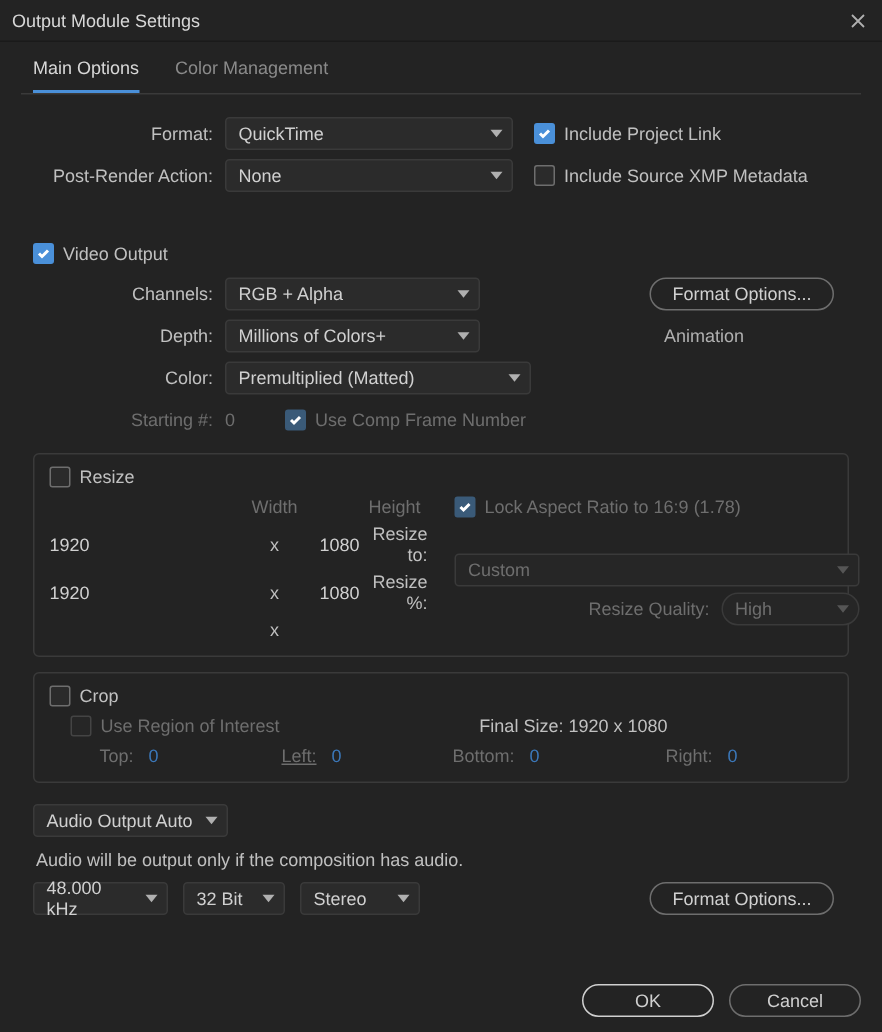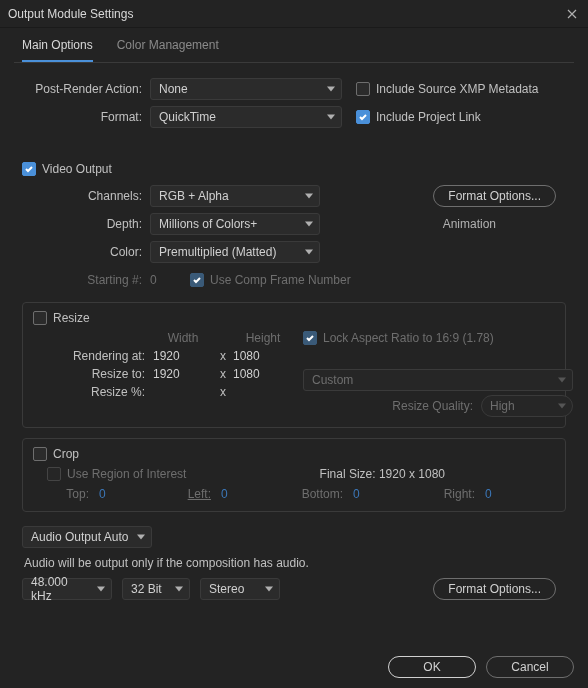--- a/index.html
+++ b/index.html
@@ -151,45 +151,45 @@
 
 <div class="body">
 
   <div class="tabs">
     <div class="tab active">Main Options</div>
     <div class="tab">Color Management</div>
   </div>
 
   <div class="section">
     <div class="row">
-      <span class="lbl">Post-Render Action:</span>
-      <div class="select" style="width:192px;">
-        <span>None</span>
-      </div>
-      <div style="width:14px;"></div>
-      <div class="cb-wrap">
-        <span class="cb"></span>
-        <span class="cb-label">Include Source XMP Metadata</span>
-      </div>
-    </div>
-    <div class="row">
       <span class="lbl">Format:</span>
       <div class="select" style="width:192px;">
         <span>QuickTime</span>
       </div>
       <div style="width:14px;"></div>
       <div class="cb-wrap">
         <span class="cb checked">
             <svg viewBox="0 0 10 10" class="check-svg">
               <path d="M2 5 L4 7 L8 3"></path>
             </svg>
           </span>
         <span class="cb-label">Include Project Link</span>
       </div>
     </div>
+    <div class="row">
+      <span class="lbl">Post-Render Action:</span>
+      <div class="select" style="width:192px;">
+        <span>None</span>
+      </div>
+      <div style="width:14px;"></div>
+      <div class="cb-wrap">
+        <span class="cb"></span>
+        <span class="cb-label">Include Source XMP Metadata</span>
+      </div>
+    </div>
   </div>
 
   <div class="section" style="padding-top:10px;">
     <div class="cb-wrap" style="margin-bottom:8px;margin-top:19px;">
       <span class="cb checked">
           <svg viewBox="0 0 10 10" class="check-svg">
             <path d="M2 5 L4 7 L8 3"></path>
           </svg>
         </span>
       <span class="cb-label">Video Output</span>
@@ -210,21 +210,21 @@
       <span class="lbl">Depth:</span>
       <div class="select" style="width:170px;">
         <span>Millions of Colors+</span>
       </div>
       <div style="flex:1;"></div>
       <span style="margin-right:70px; color:#b0b0b0;">Animation</span>
     </div>
 
     <div class="row">
       <span class="lbl">Color:</span>
-      <div class="select" style="width:170px;">
+      <div class="select" style="width:204px;">
         <span>Premultiplied (Matted)</span>
       </div>
     </div>
 
     <div class="row">
       <span class="lbl muted">Starting #:</span>
       <span class="muted" style="width:40px;">0</span>
       <div class="cb-wrap">
         <span class="cb disabled checked">
             <svg viewBox="0 0 10 10" class="check-svg">
@@ -242,21 +242,20 @@
           <span class="cb-label">Resize</span>
         </div>
       </div>
       <div style="display:flex; align-items:flex-start;">
         <div class="grid4">
           <span></span>
           <span class="muted" style="text-align:center;">Width</span>
           <span></span>
           <span class="muted" style="text-align:center;">Height</span>
 
-          <span class="c1">Rendering at:</span>
           <span class="num">1920</span>
           <span class="cx">x</span>
           <span class="num">1080</span>
 
           <span class="c1 muted">Resize to:</span>
           <span class="num muted">1920</span>
           <span class="cx muted">x</span>
           <span class="num muted">1080</span>
 
           <span class="c1 muted">Resize %:</span>

